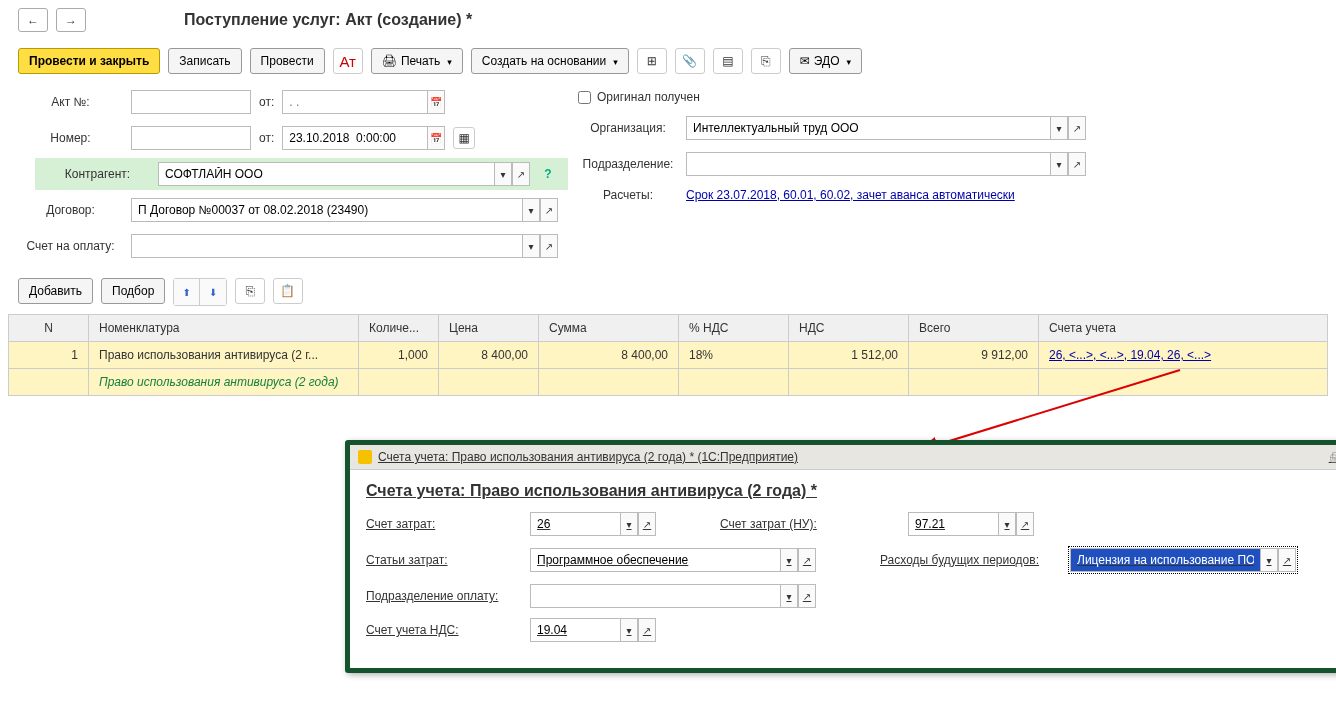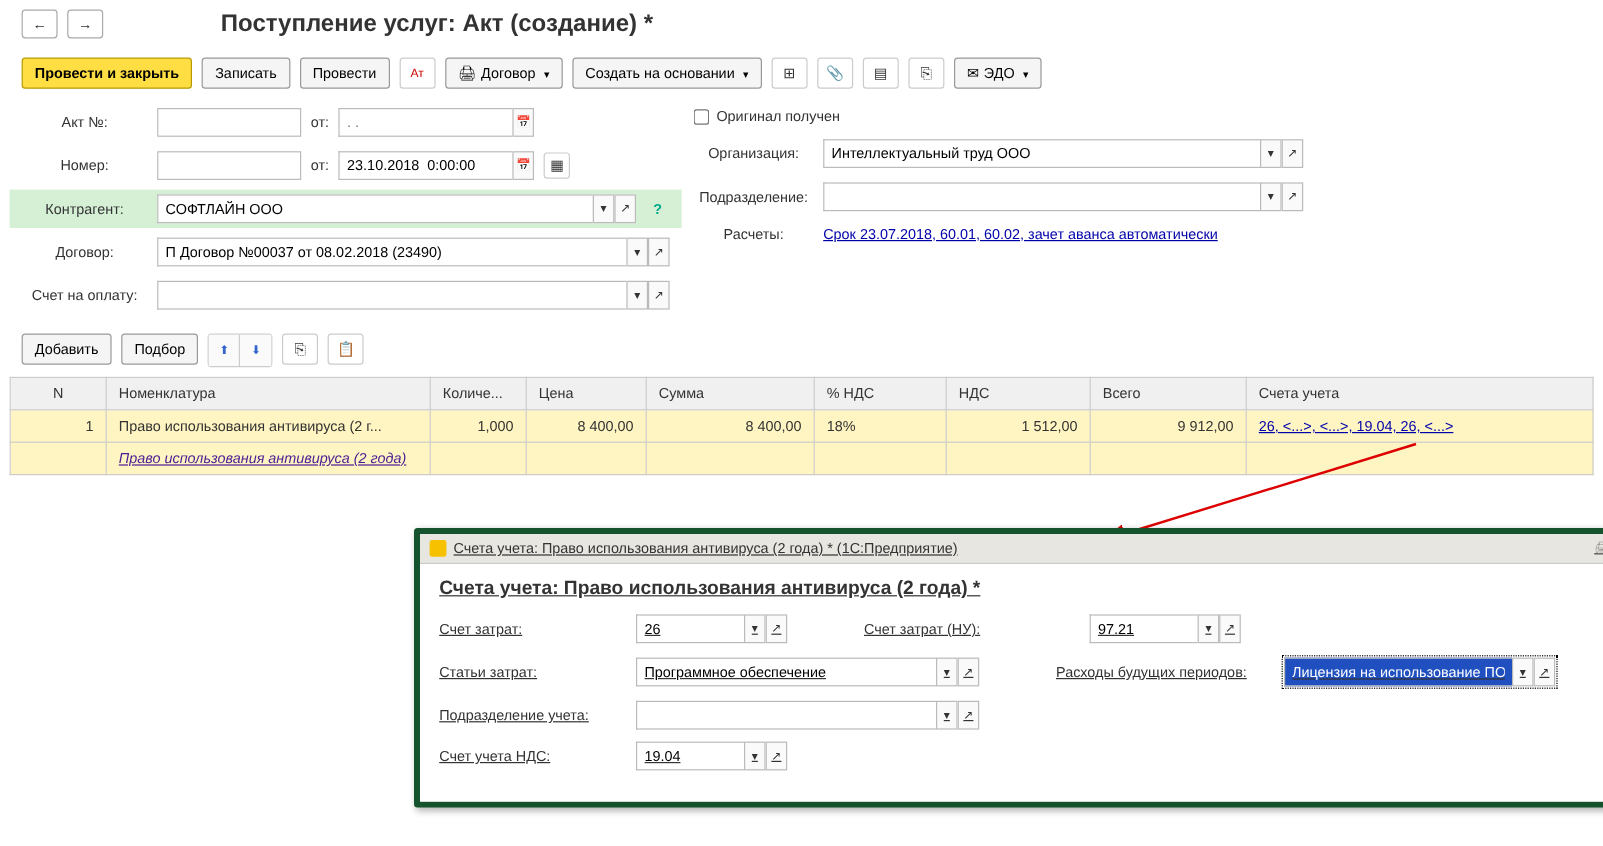--- a/index.html
+++ b/index.html
@@ -1,43 +1,43 @@
 <!DOCTYPE html>
 <html><head>
 <meta charset="utf-8">
 <style>
 * { box-sizing: border-box; margin: 0; padding: 0; font-family: Arial, sans-serif; font-size: 12px; }
 body { background: #fff; color: #333; padding: 4px 8px; }
 .top-nav { display: flex; align-items: center; gap: 8px; margin-bottom: 8px; padding: 4px 10px; }
 .nav-btn { width: 30px; height: 24px; border: 1px solid #aaa; border-radius: 3px; background: #fff; display: flex; align-items: center; justify-content: center; cursor: pointer; }
-.title { font-size: 20px; font-weight: bold; margin-left: 90px; }
+.title { font-size: 16px; font-weight: bold; margin-left: 90px; }
 .toolbar { display: flex; align-items: center; gap: 8px; padding: 4px 10px; margin-bottom: 8px; }
 .btn { padding: 4px 10px; border: 1px solid #999; border-radius: 3px; background: #f5f5f5; cursor: pointer; height: 26px; display: flex; align-items: center; gap: 4px; }
 .btn.primary { background: #ffde44; border-color: #b89a00; font-weight: bold; }
 .icon-btn { width: 30px; height: 26px; border: 1px solid #ccc; border-radius: 3px; background: #fff; display: flex; align-items: center; justify-content: center; cursor: pointer; }
 .form-row { display: flex; align-items: center; gap: 8px; padding: 4px 10px; margin-bottom: 4px; }
 .label { width: 105px; text-align: center; }
 .input { border: 1px solid #bbb; background: #fff; padding: 3px 6px; height: 24px; }
 .input-group { display: flex; }
 .input-group .input { border-right: none; }
 .input-group .mini-btn, .mini-btn { width: 18px; height: 24px; border: 1px solid #bbb; background: #fafafa; display: flex; align-items: center; justify-content: center; cursor: pointer; font-size: 10px; }
 .col-left { width: 560px; }
 .col-right { flex: 1; }
 .two-col { display: flex; }
 .link { color: #00a; text-decoration: underline; cursor: pointer; }
-.highlight-green { background: #d6f0d6; }
+.highlight-green { background: #d6f0d6; margin-left: 27px; }
 .q-mark { width: 20px; text-align: center; color: #0a8; font-weight: bold; cursor: pointer; }
 .tbl-toolbar { display: flex; gap: 8px; padding: 4px 10px; margin: 8px 0 4px; }
 .table { width: 100%; border-collapse: collapse; }
 .table th, .table td { border: 1px solid #ccc; padding: 6px 10px; text-align: left; font-weight: normal; }
 .table th { background: #f0f0f0; }
 .table .num { text-align: right; }
 .table tr.row1 td { background: #fff5c2; }
 .table td.sel { background: #ffc800; }
-.table tr.row2 td { background: #fff5c2; font-style: italic; color: #4c1d95; text-decoration: underline; }
+.table tr.row2 td { background: #fff5c2; font-style: italic; color: #15803d; }
 .dialog { position: absolute; left: 345px; top: 440px; width: 1144px; border: 5px solid #14532d; background: #f5f5f5; box-shadow: 2px 2px 6px rgba(0,0,0,.3); border-radius: 3px; text-decoration: underline; }
 .dialog-title { padding: 4px 8px; background: #e8e6e0; border-bottom: 1px solid #ccc; display: flex; align-items: center; gap: 6px; }
 .dialog-body { padding: 12px 16px 16px; background: #fff; }
 .dialog-heading { font-size: 16px; font-weight: bold; margin-bottom: 12px; }
 .dialog-row { display: flex; align-items: center; gap: 24px; margin-bottom: 10px; }
 .dlabel { width: 140px; }
 .dcol2 { margin-left: 40px; display: flex; align-items: center; gap: 8px; }
 .dlabel2 { width: 180px; }
 .selected-input { background: #2050c0; color: #fff; }
 .focus-wrap { border: 1px dotted #000; padding: 1px; }
@@ -55,25 +55,25 @@
   <div class="nav-btn">←</div>
   <div class="nav-btn">→</div>
   <div class="title">Поступление услуг: Акт (создание) *</div>
 </div>
 
 <div class="toolbar">
   <button class="btn primary">Провести и закрыть</button>
   <button class="btn">Записать</button>
   <button class="btn">Провести</button>
   <div class="icon-btn">
-      <span style="color:#c00;font-size:10px;">Ат</span>
+      <span style="color:#c00;font-size:15px;">Ат</span>
     </div>
   <button class="btn">
       <span>🖨</span>
-      <span>Договор</span>
+      <span>Печать</span>
       <span class="dd-arrow"></span>
     </button>
   <button class="btn">
       <span>Создать на основании</span>
       <span class="dd-arrow"></span>
     </button>
   <div class="icon-btn">⊞</div>
   <div class="icon-btn">📎</div>
   <div class="icon-btn">▤</div>
   <div class="icon-btn">⎘</div>
@@ -270,21 +270,21 @@
             <div class="input-group">
           <input class="input selected-input" style="width: 190px;" value="Лицензия на использование ПО">
           <div class="mini-btn">▾</div>
           <div class="mini-btn">↗</div>
         </div>
           </div>
       </div>
     </div>
 
     <div class="dialog-row">
-      <span class="dlabel">Подразделение учета:</span>
+      <span class="dlabel">Подразделение оплату:</span>
       <div class="input-group">
         <input class="input" style="width: 250px;">
         <div class="mini-btn">▾</div>
         <div class="mini-btn">↗</div>
       </div>
     </div>
 
     <div class="dialog-row">
       <span class="dlabel">Счет учета НДС:</span>
       <div class="input-group">

